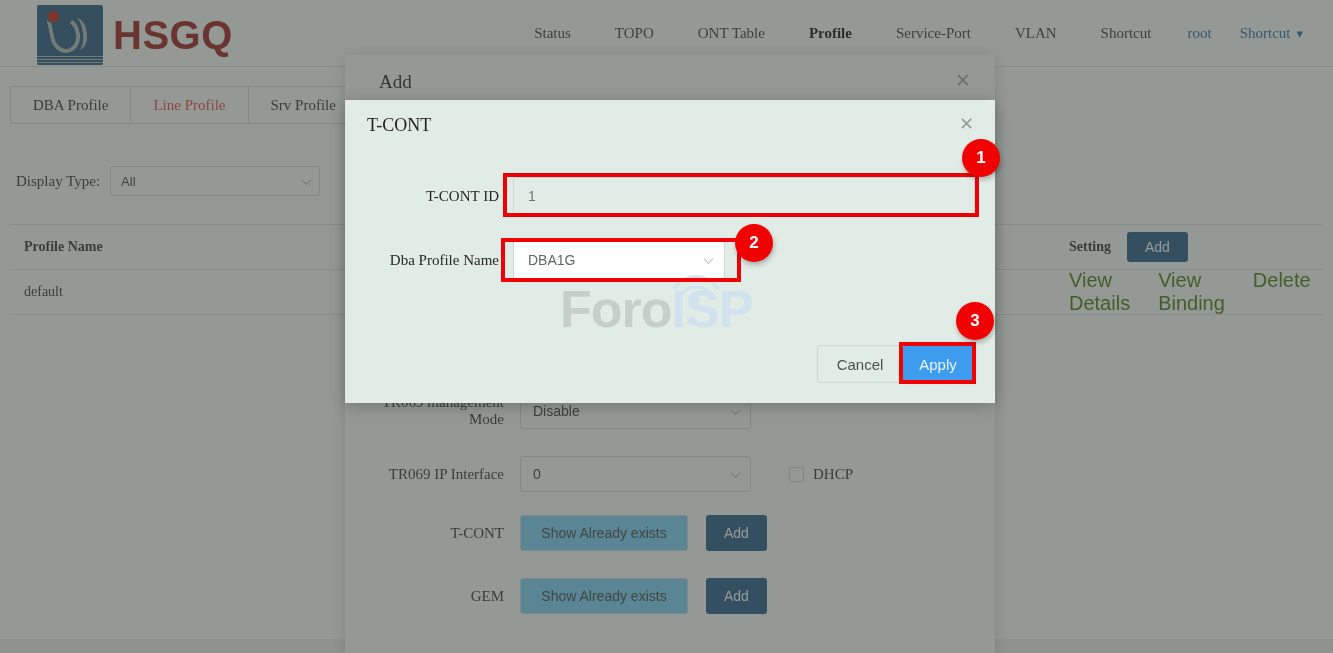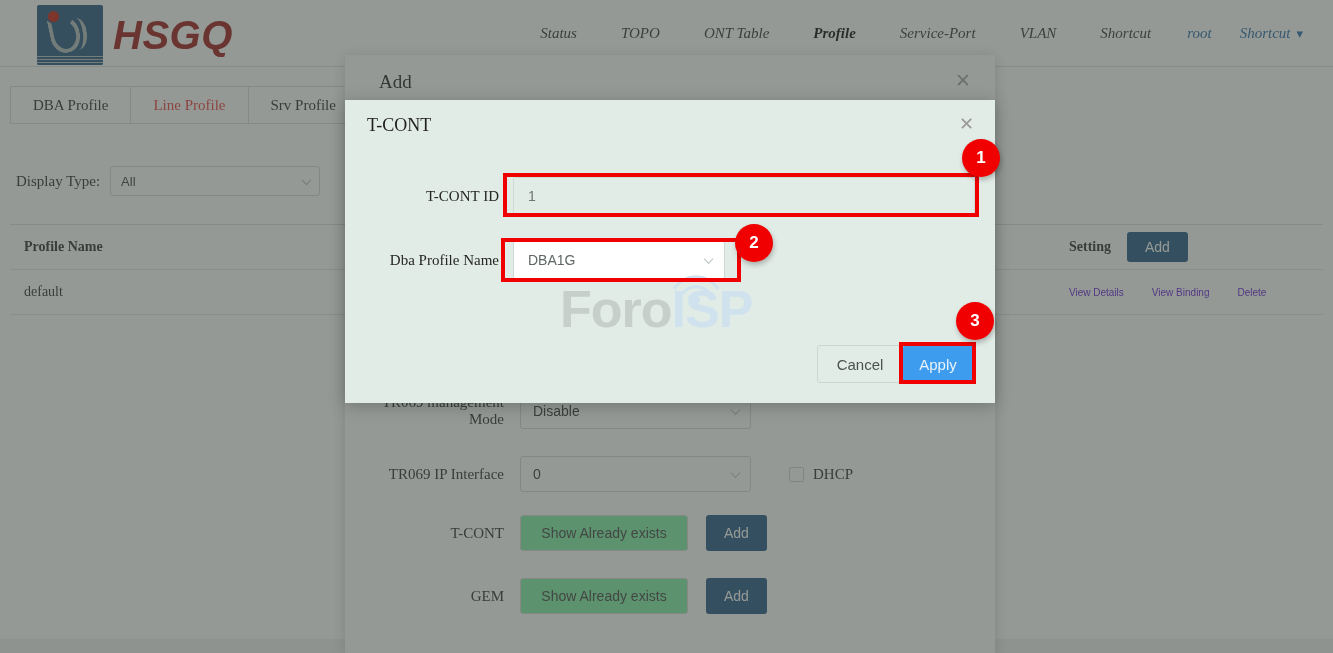--- a/index.html
+++ b/index.html
@@ -15,21 +15,20 @@
   #page {
     position: absolute; inset: 0;
     background: #ffffff;
   }
 
   
   .header {
     position: absolute; left: 0; top: 0; width: 1333px; height: 67px;
     background: #ffffff;
     border-bottom: 1px solid #e3e3e3;
-    font-style: italic;
   }
   .logo-wrap {
     position: absolute; left: 37px; top: 5px;
     display: flex; align-items: center; gap: 10px;
   }
   .logo-mark {
     width: 66px; height: 60px;
     background: #2e5c86;
     position: relative;
     border-radius: 2px;
@@ -136,21 +135,21 @@
   .trow { display: flex; align-items: center; height: 45px; border-bottom: 1px solid #e6e6e6; }
   .trow.header-row { font-weight: bold; color: #4a4a4a; font-size: 14px; }
   .tcell { padding: 0 14px; font-size: 14px; color: #333; display:flex; align-items:center; gap: 16px;}
   .c-name { width: 1045px; }
   .c-setting { width: 268px; }
   .btn-blue-dark {
     background: #2b5c8a; color: #fff; border: none; border-radius: 3px;
     font-family: "Liberation Sans", sans-serif;
     font-size: 14px; padding: 7px 18px; cursor: pointer;
   }
-  .link-a { color: #6d28d9; font-family:"Liberation Sans", sans-serif; font-size: 10px; text-decoration: none; }
+  .link-a { color: #4d7c0f; font-family:"Liberation Sans", sans-serif; font-size: 20px; text-decoration: none; }
   .actions { display: flex; gap: 28px; }
   .footer-band {
     position:absolute; left:0; bottom:0; width: 1333px; height: 14px;
     background: #f2f2f2;
   }
 
   
   .add-dialog {
     position: absolute; left: 345px; top: 55px;
     width: 650px; height: 598px;
@@ -187,21 +186,21 @@
     font-family:"Liberation Sans", sans-serif; font-size:14px; color:#3a3a3a;
   }
   .sel-wide .chev {
     position:absolute; right:11px; top:50%;
     transform: translateY(-65%) rotate(45deg);
     width:7px; height:7px;
     border-right:1.5px solid #c6c6c6; border-bottom:1.5px solid #c6c6c6;
   }
   .ghost-input {
     width: 168px; height: 36px;
-    border: 1px solid #dcdcdc; border-radius: 3px; background:#86efac;
+    border: 1px solid #dcdcdc; border-radius: 3px; background:#7dd3fc;
     display:flex; align-items:center; justify-content:center;
     font-family:"Liberation Sans", sans-serif; font-size:14px; color:#4a4a4a;
   }
   .chk-wrap { display:flex; align-items:center; gap:9px; margin-left: 38px;}
   .chk {
     width:15px;height:15px;border:1px solid #d2d2d2;border-radius:2px;background:#fff;
   }
   .chk-label { font-size:15px; color:#333; }
 
   

